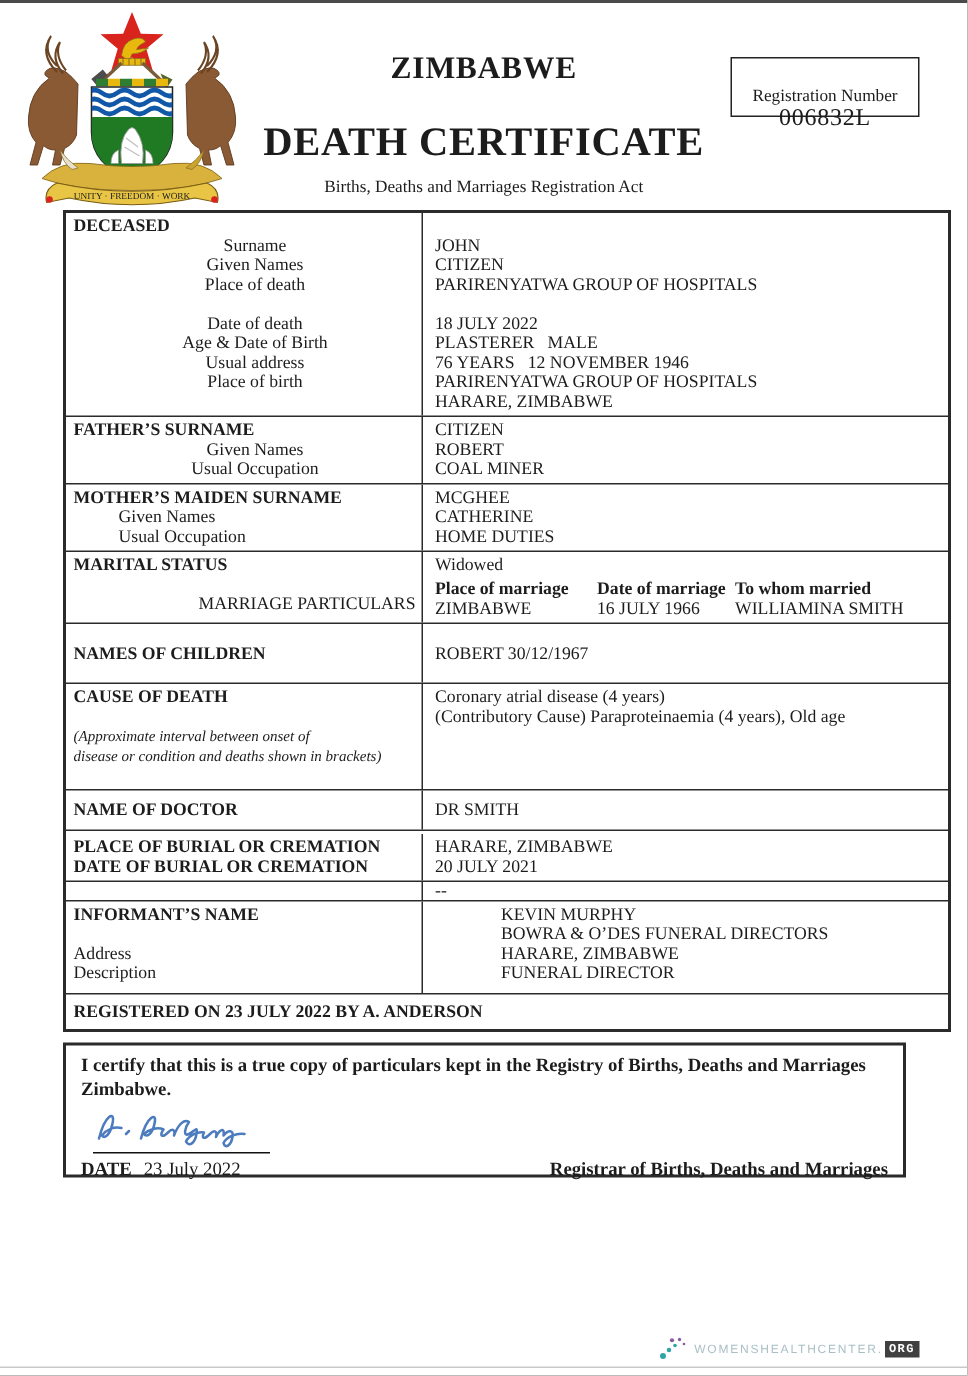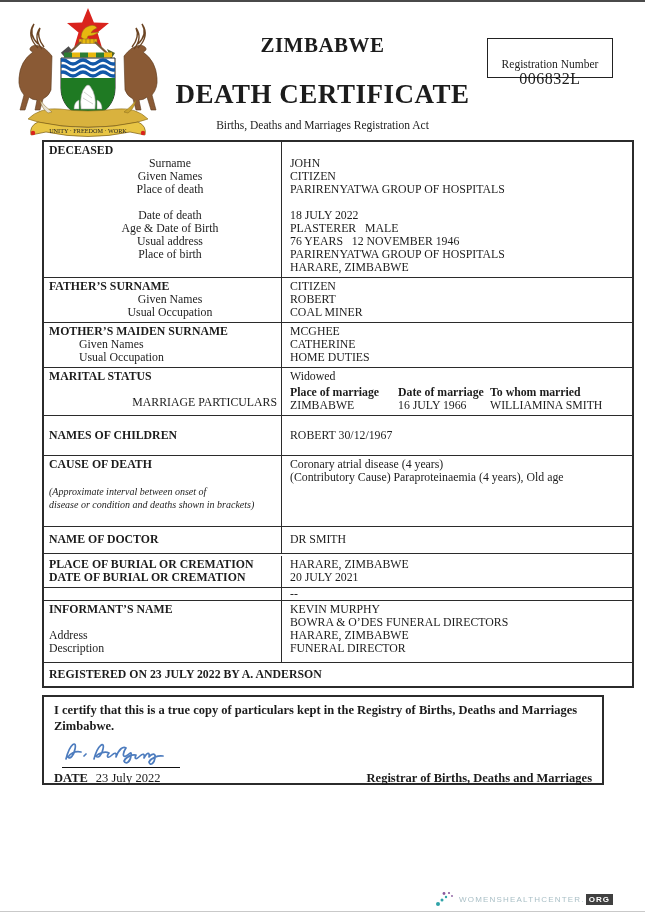--- a/index.html
+++ b/index.html
@@ -50,21 +50,21 @@
   [data-name="row-children"] .cell { display:flex; flex-direction:column; justify-content:center; }
   [data-name="row-cause-of-death"] { min-height:71px; }
   [data-name="row-cause-of-death"] .note { margin-top:14px; }
   [data-name="row-doctor"] { min-height:27px; }
   [data-name="row-doctor"] .cell { display:flex; flex-direction:column; justify-content:center; }
   [data-name="row-burial"] { min-height:34px;align-items:flex-end; }
   [data-name="row-burial"] .cell { display:flex; flex-direction:column; justify-content:center; }
   [data-name="row-burial-extra"] { min-height:12px; }
   [data-name="row-burial-extra"] .cell { padding-top:0; padding-bottom:1px; }
   [data-name="row-burial-extra"] .cert-line { min-height:10px; line-height:11px; }
-  [data-name="row-informant"] { min-height:62px; }
+  [data-name="row-informant"] { min-height:62px;gap:44px; }
   [data-name="row-registered"] { min-height:24px; }
   [data-name="row-registered"] .cell { display:flex; flex-direction:column; justify-content:center; }
 
   
   .certify-box {
     position:absolute; left:42px; top:695px; width:562px; height:90px;
     border:2px solid #2b2b2b; padding:6px 10px 5px 10px;
   }
   .certify-statement { font-size:12.5px; font-weight:bold; line-height:15.5px; white-space:pre-wrap; }
   .signature-wrap { margin:1px 0 0 6px; }
@@ -75,21 +75,21 @@
   .registrar-label { font-weight:bold; }
 
   
   .watermark {
     position:absolute; right:32px; top:890px; display:flex; align-items:center;
     font-family:"Liberation Sans", sans-serif;
   }
   .wm-text { font-size:8px; letter-spacing:1.2px; color:#a9bfc6; margin:0 1px 0 3px; }
   .wm-badge {
     font-size:8px; letter-spacing:1px; color:#ffffff; background:#404040;
-    padding:1px 3px; font-weight:bold;
+    padding:1px 3px; font-weight:bold;font-family:Liberation Mono, monospace;
   }
 </style>
 </head>
 <body>
 
 <div class="page" data-name="death-certificate-page">
   <div class="page-top-line" data-name="page-top-border"></div>
 
   <div class="header" data-name="certificate-header">
 

